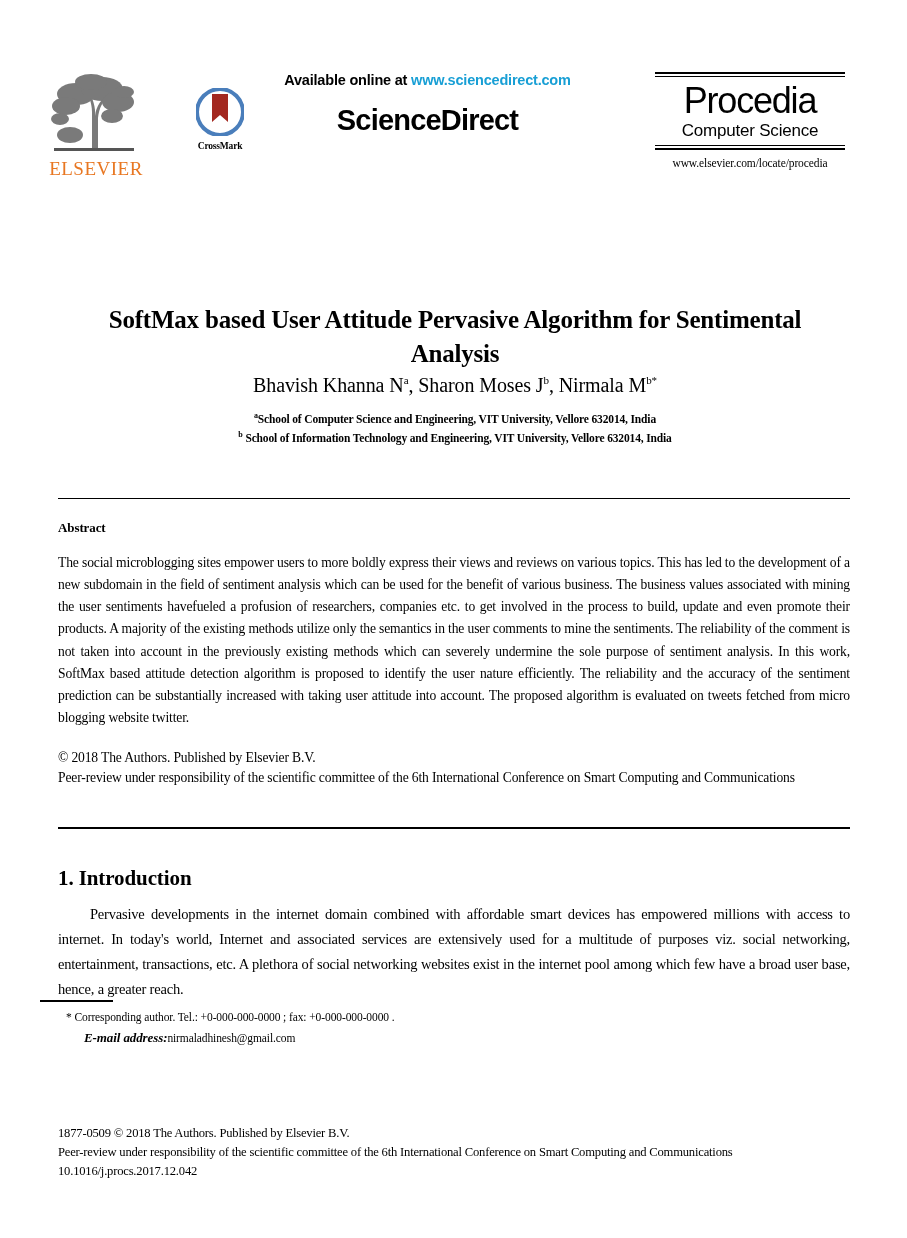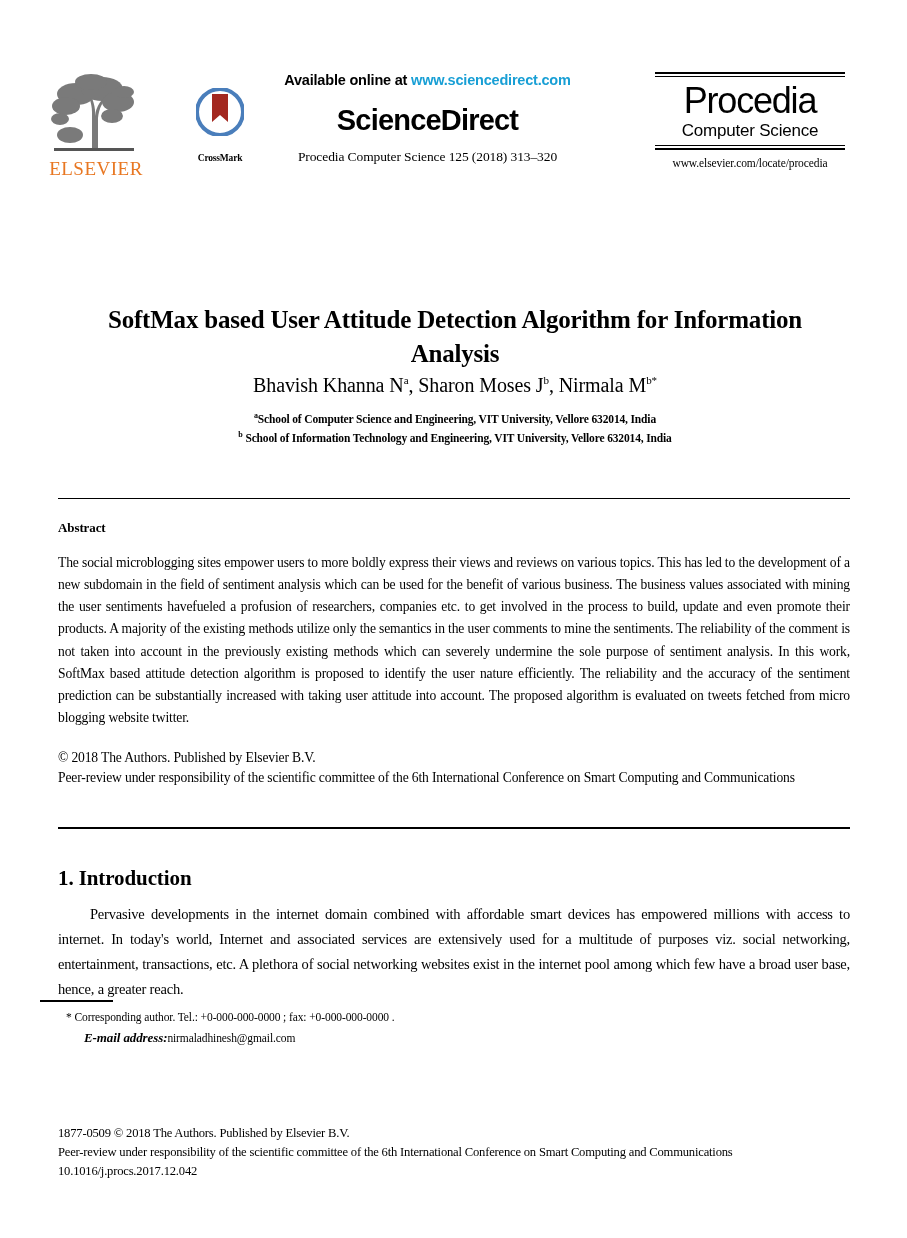--- a/index.html
+++ b/index.html
@@ -61,21 +61,21 @@
   .crossmark-mark {
     width: 48px;
     height: 48px;
     display: block;
     margin: 0 auto;
   }
   .crossmark-word {
     font-family: "Liberation Serif", serif;
     font-weight: bold;
     font-size: 9.5px;
-    margin-top: 17px;
+    margin-top: 5px;
     letter-spacing: -0.2px;
   }
 
   
   .sd-block {
     position: absolute;
     left: 255px;
     top: 72px;
     width: 345px;
     text-align: center;
@@ -348,34 +348,33 @@
         <circle cx="24" cy="24" r="23" fill="#ffffff" stroke="#4A7EBB" stroke-width="4"></circle>
         <circle cx="24" cy="24" r="19" fill="#ffffff"></circle>
         <path d="M16 6 L32 6 L32 34 L24 27 L16 34 Z" fill="#A32820"></path>
       </svg>
       <div class="crossmark-word">CrossMark</div>
     </div>
 
     <div class="sd-block">
       <div class="sd-avail"><span>Available online at </span><span class="url">www.sciencedirect.com</span></div>
       <div class="sd-wordmark">ScienceDirect</div>
-      <div class="sd-journal">Procedia Computer Science 125 (2018) 313–320</div>
     </div>
 
     <div class="procedia">
       <div class="procedia-rule-top"></div>
       <div class="procedia-name">Procedia</div>
       <div class="procedia-sub">Computer Science</div>
       <div class="procedia-rule-bot"></div>
       <div class="procedia-url">www.elsevier.com/locate/procedia</div>
     </div>
   </div>
 
 
-  <h1 class="paper-title">SoftMax based User Attitude Detection Algorithm for Information Analysis</h1>
+  <h1 class="paper-title">SoftMax based User Attitude Pervasive Algorithm for Sentimental Analysis</h1>
 
   <div class="authors"><span>Bhavish Khanna N</span><sup>a</sup><span>, Sharon Moses J</span><sup>b</sup><span>, Nirmala M</span><sup>b*</sup></div>
 
   <div class="affiliations">
     <div><sup>a</sup><span>School of Computer Science and Engineering, VIT University, Vellore 632014, India</span></div>
     <div><sup>b</sup><span> School of Information Technology and Engineering, VIT University, Vellore 632014, India</span></div>
   </div>
 
   <div class="rule-abstract-top"></div>
   <div class="rule-abstract-bottom"></div>

